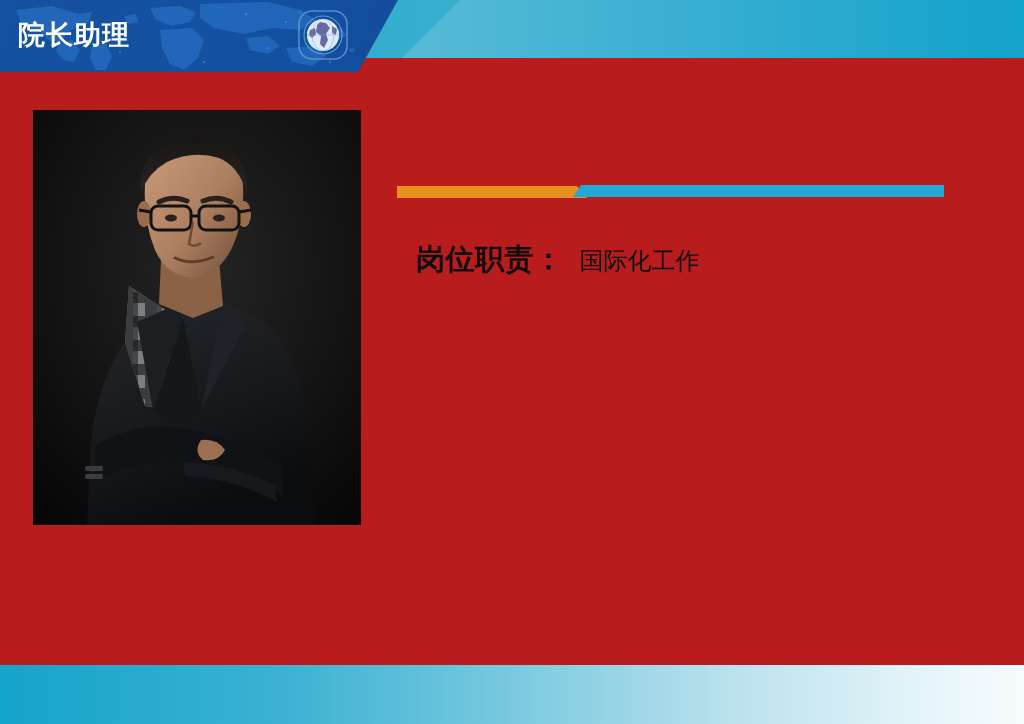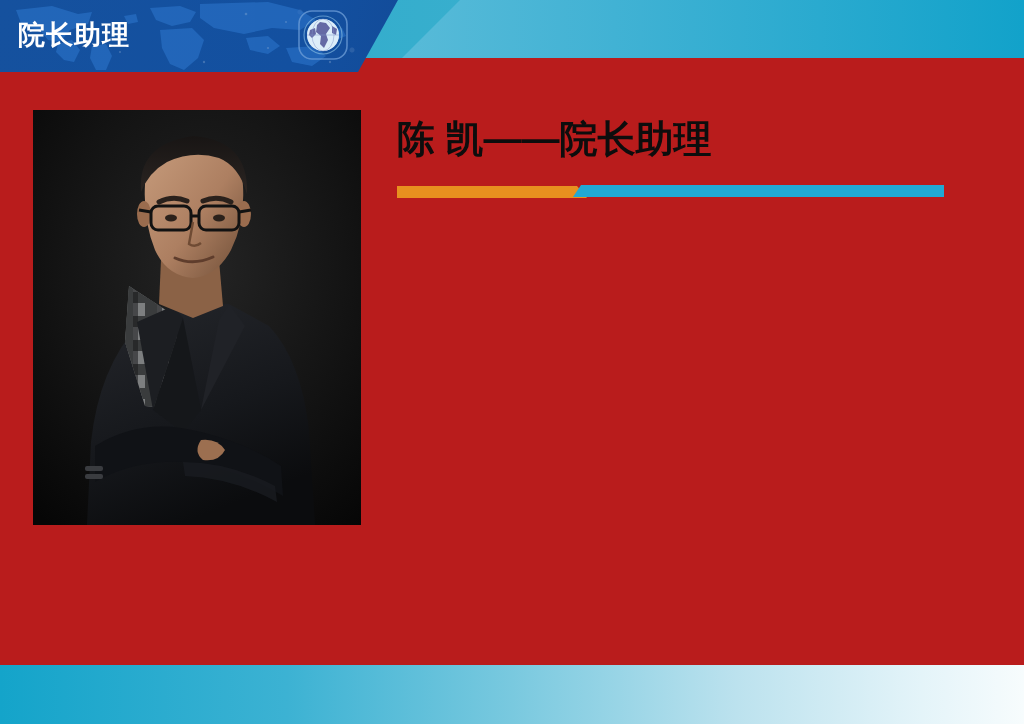--- a/index.html
+++ b/index.html
@@ -285,24 +285,26 @@
       <g fill="#3a3c40">
         <rect x="52" y="356" width="18" height="5" rx="2"></rect>
         <rect x="52" y="364" width="18" height="5" rx="2"></rect>
       </g>
 
       <rect width="328" height="415" fill="none"></rect>
       <path d="M0 0 H328 V415 H0 Z" fill="url(#bgGrad)" opacity="0"></path>
     </svg>
   </div>
 
-  <div class="name-title">陈  凯——院长助理</div>
 
   <svg class="rule" viewBox="0 0 547 14" preserveAspectRatio="none">
     <polygon points="0,1 180,1 190,13 0,13" fill="#e8901f"></polygon>
     <polygon points="184,0 547,0 547,12 176,12" fill="#21a9d4"></polygon>
   </svg>
 
+  <div class="field field-duty">
+    <span class="field-label">岗位职责：</span><span class="field-value-cn">国际化工作</span>
+  </div>
 
 
   <div class="footer-band"></div>
 
 </div>
 
 </body></html>

